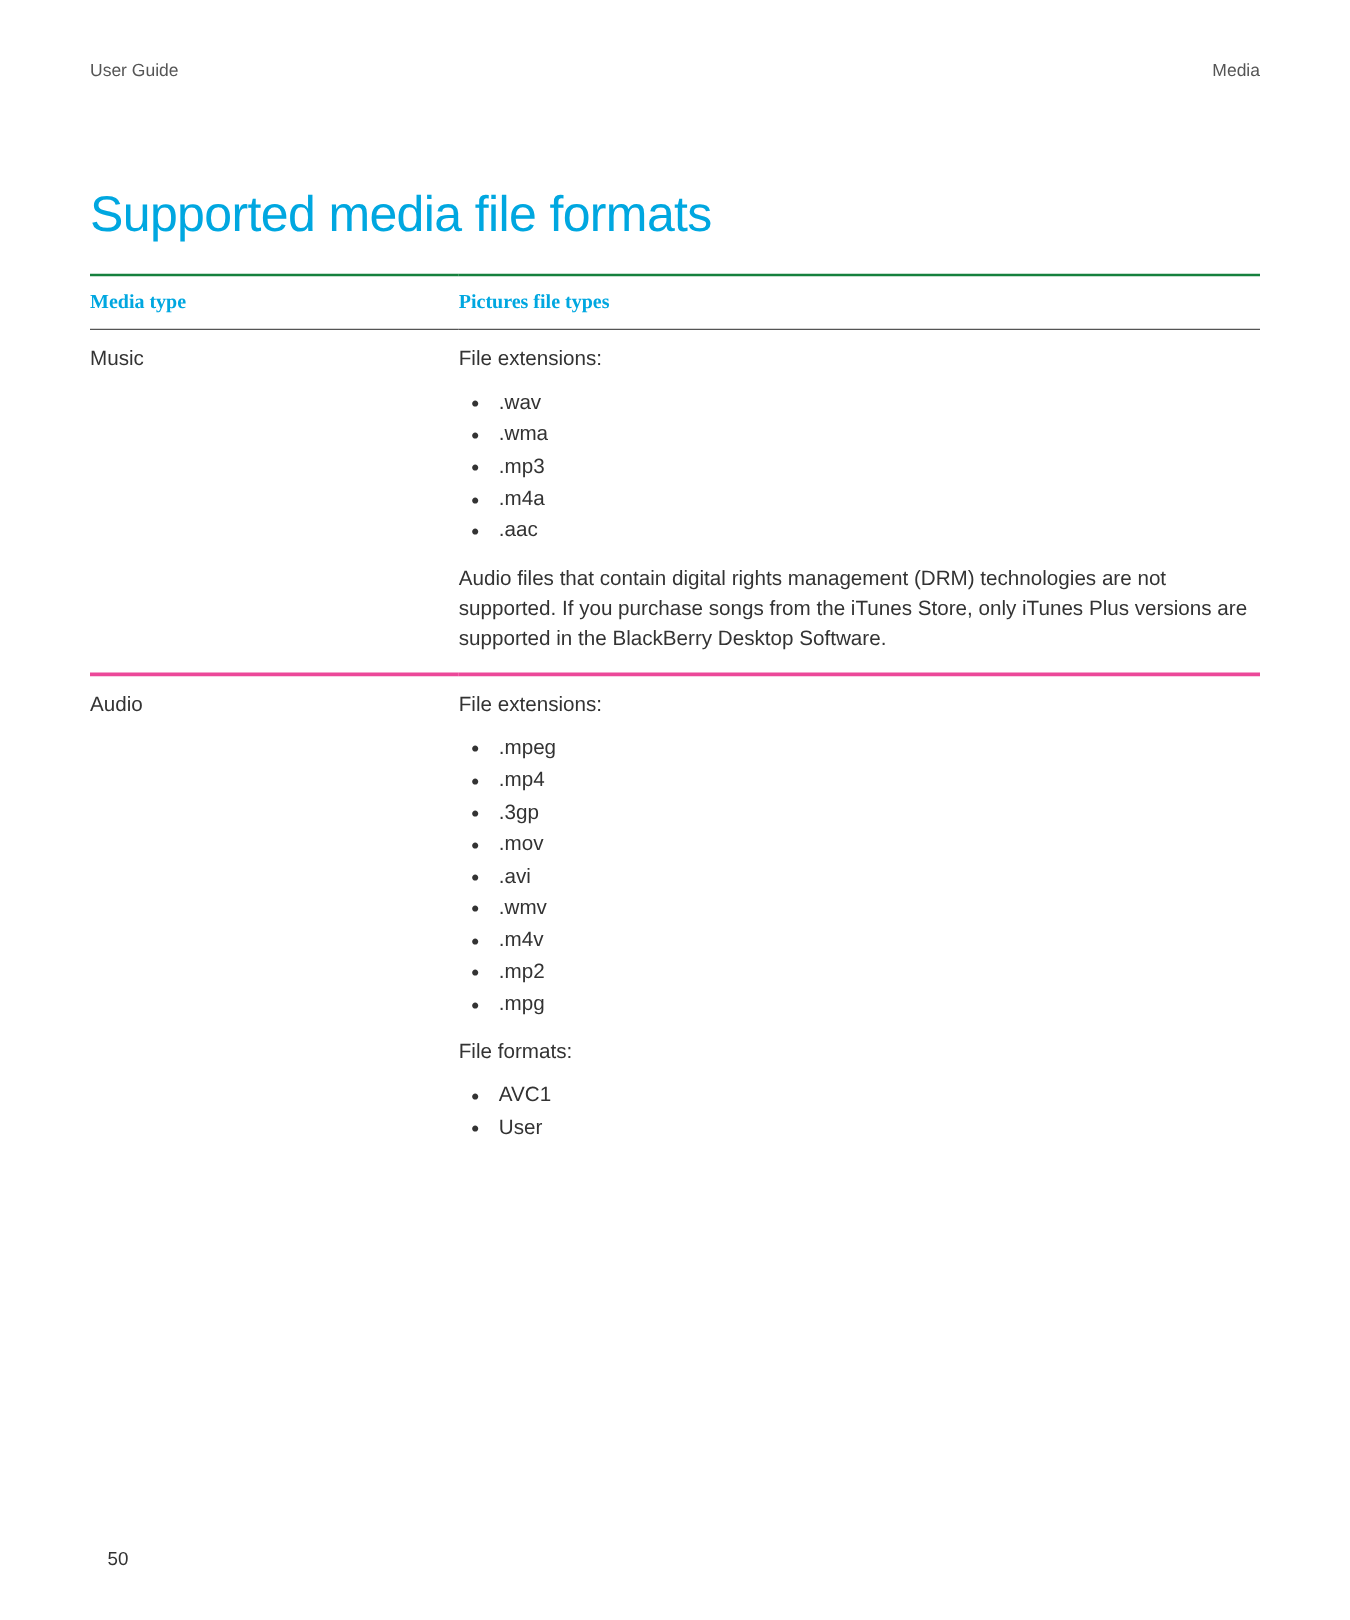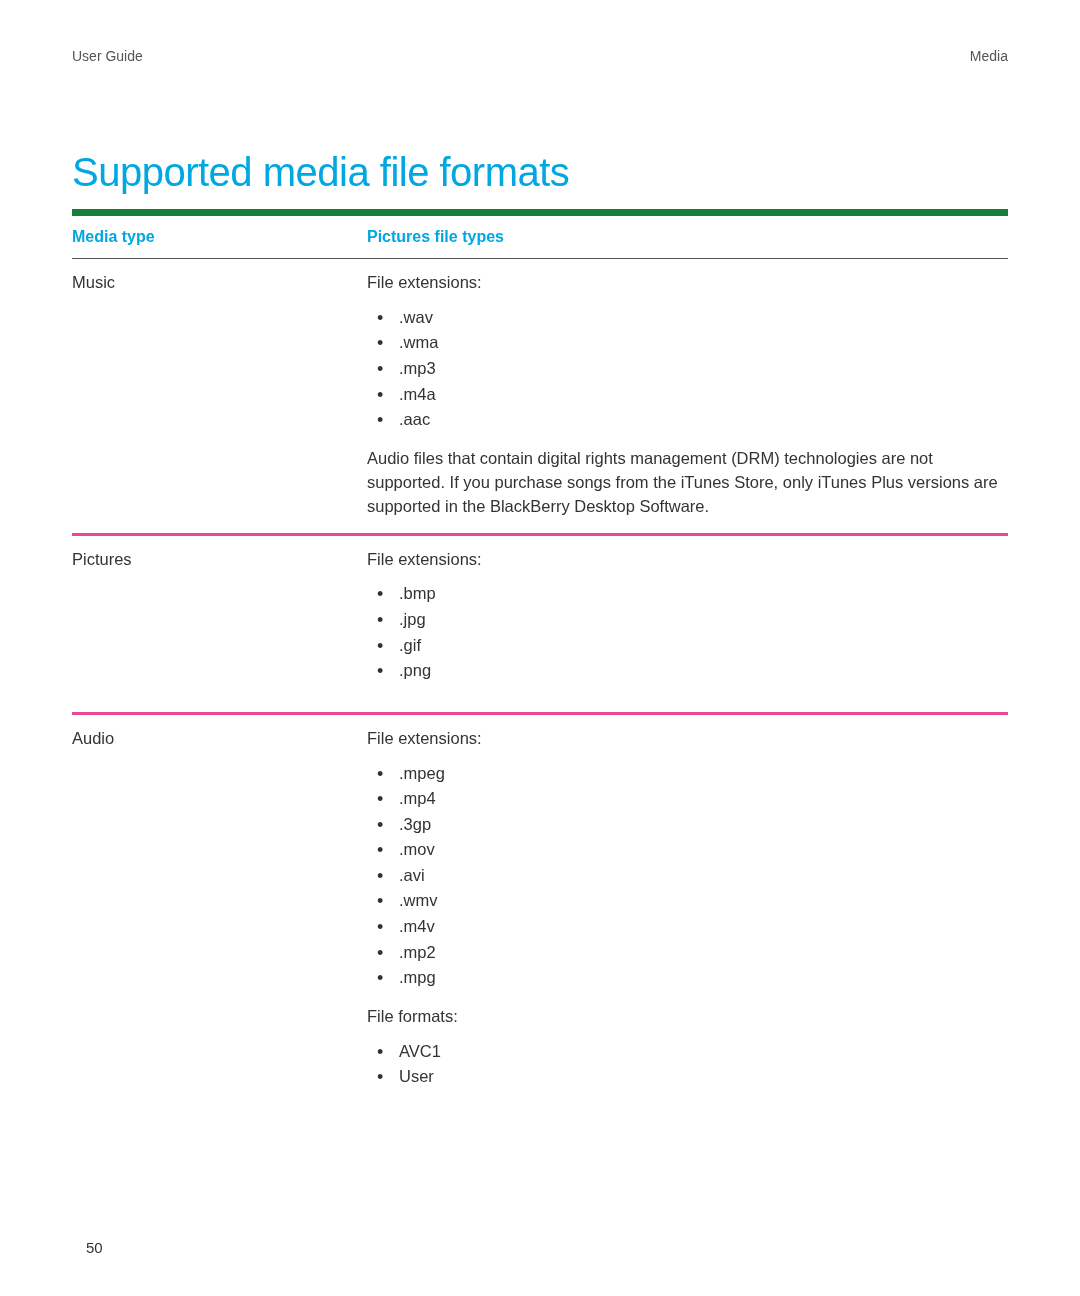--- a/index.html
+++ b/index.html
@@ -16,32 +16,33 @@
     display: flex;
     justify-content: space-between;
     font-size: 14px;
     color: #555;
     margin-bottom: 86px;
   }
   h1 {
     font-size: 40px;
     font-weight: 400;
     color: #00A7E0;
-    margin-bottom: 14px;
+    margin-bottom: 24px;
     letter-spacing: -0.5px;
   }
   table {
     width: 100%;
     border-collapse: collapse;
     font-size: 16.5px;
     color: #333;
   }
   thead tr {
-    border-top: 7px solid #15803d;
+    border-top: 2px solid #15803d;
     border-bottom: 1px solid #555;
+    font-family: Liberation Serif, serif;
   }
   th {
     text-align: left;
     font-weight: 700;
     color: #00A7E0;
     padding: 12px 0 12px 0;
     font-size: 16px;
   }
   th.col1 { width: 295px; }
   tbody tr { border-bottom: 3px solid #ec4899; }
@@ -109,32 +110,20 @@
           <li>.wav</li>
           <li>.wma</li>
           <li>.mp3</li>
           <li>.m4a</li>
           <li>.aac</li>
         </ul>
         <div class="note">Audio files that contain digital rights management (DRM) technologies are not supported. If you purchase songs from the iTunes Store, only iTunes Plus versions are supported in the BlackBerry Desktop Software.</div>
       </td>
     </tr>
     <tr>
-      <td class="col1">Pictures</td>
-      <td>
-        <div class="lead">File extensions:</div>
-        <ul>
-          <li>.bmp</li>
-          <li>.jpg</li>
-          <li>.gif</li>
-          <li>.png</li>
-        </ul>
-      </td>
-    </tr>
-    <tr>
       <td class="col1">Audio</td>
       <td>
         <div class="lead">File extensions:</div>
         <ul>
           <li>.mpeg</li>
           <li>.mp4</li>
           <li>.3gp</li>
           <li>.mov</li>
           <li>.avi</li>
           <li>.wmv</li>

